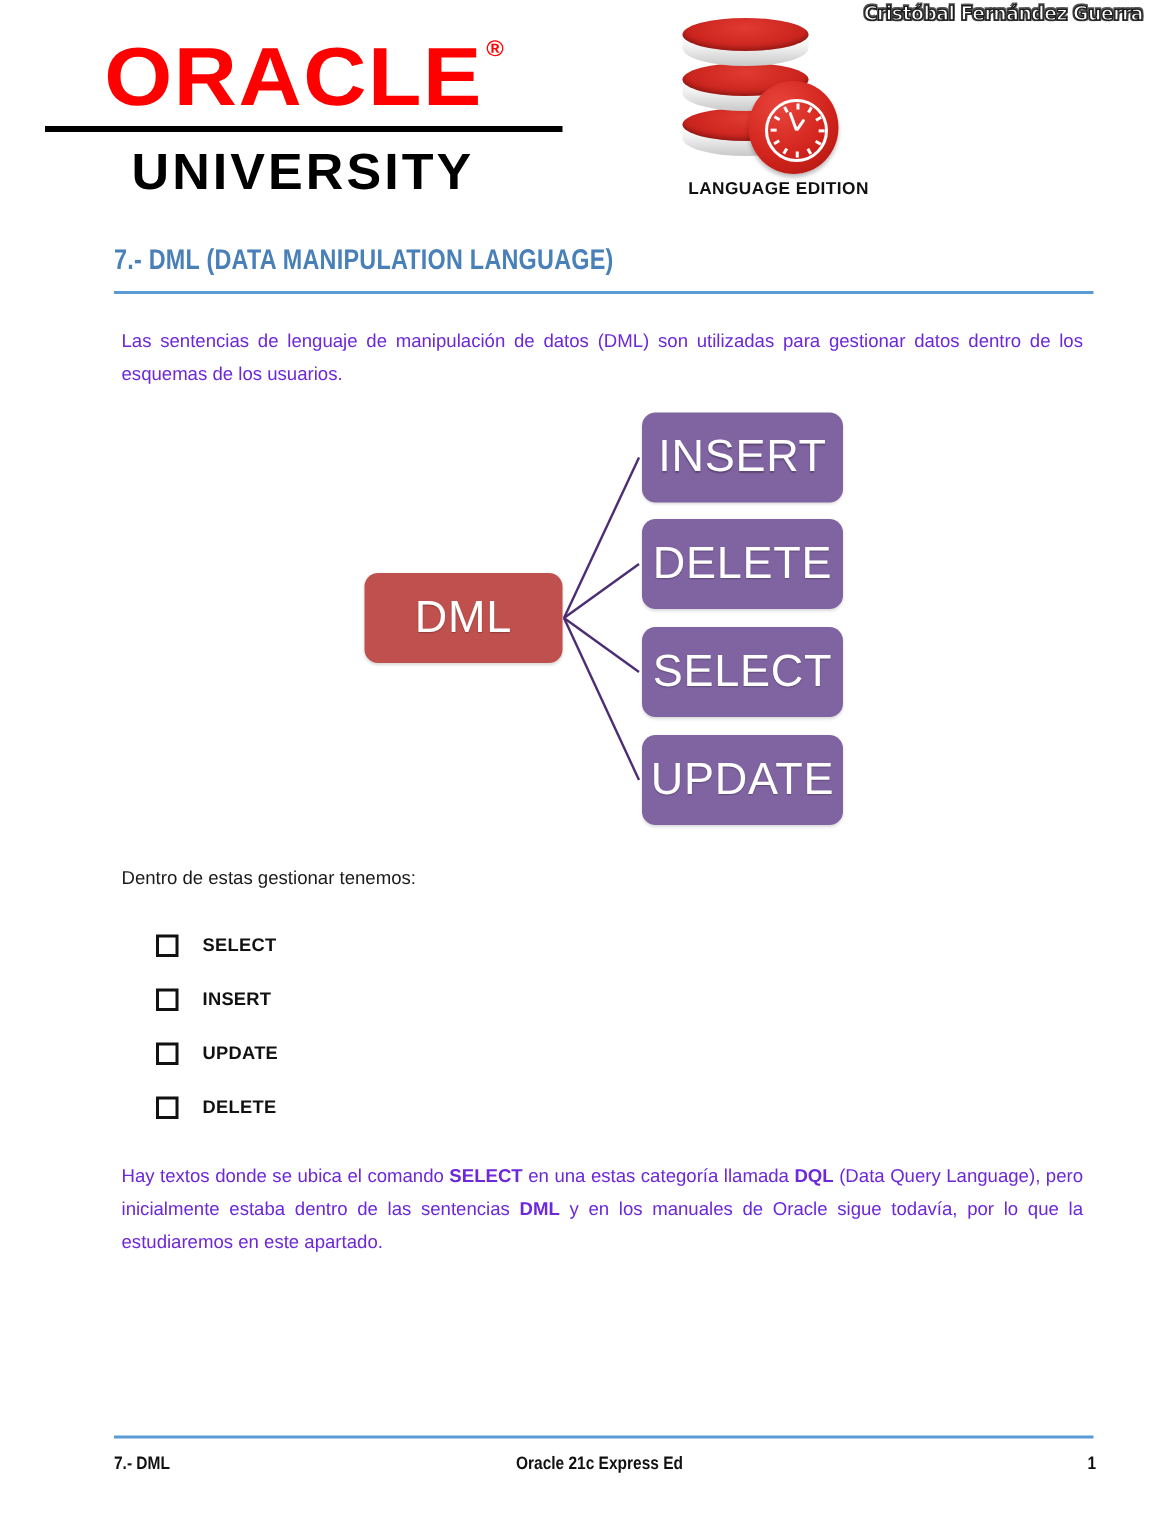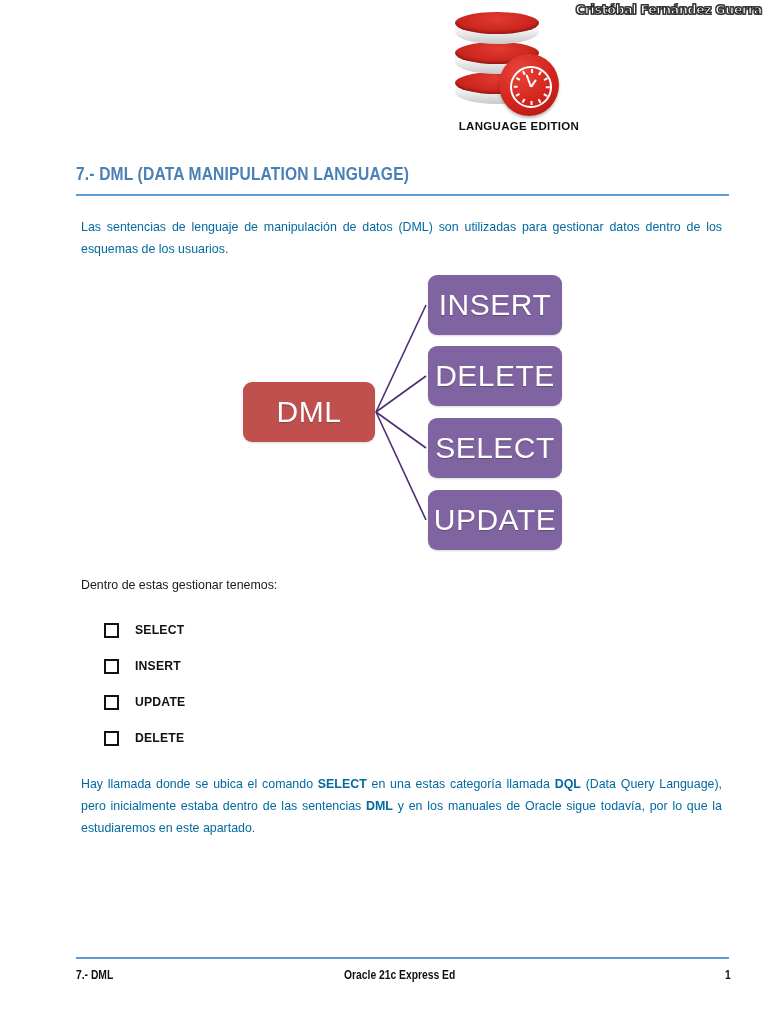--- a/index.html
+++ b/index.html
@@ -230,21 +230,21 @@
     top: 194px;
     width: 653px;
     height: 2px;
     background: #5b9bd5;
   }
 
   .para {
     position: absolute;
     font-size: 12.4px;
     line-height: 22px;
-    color: #0369a1;
+    color: #6d28d9;
     text-align: justify;
   }
   .para b { font-weight: bold; }
 
   .para-intro {
     left: 81px;
     top: 216px;
     width: 641px;
   }
 
@@ -360,20 +360,27 @@
   .footer-center { left: 268px; transform-origin: left center; }
   .footer-right { left: 648px; transform-origin: right center; }
 </style>
 </head>
 <body>
 
 <div class="header">
 
   <div class="watermark">Cristóbal Fernández Guerra</div>
 
+  <div class="oracle-logo">
+    <div class="oracle-word">
+      <span>ORACLE</span><span class="oracle-reg">®</span>
+    </div>
+    <div class="oracle-bar"></div>
+    <div class="oracle-university">UNIVERSITY</div>
+  </div>
 
   <div class="xe-logo">
     <div class="db-stack">
       <div class="db-disk d3">
         <div class="side"></div>
           <div class="top"></div>
       </div>
       <div class="db-disk d2">
         <div class="side"></div>
           <div class="top"></div>
@@ -441,20 +448,20 @@
   <div class="bullet-item">
     <span class="bullet-box"></span>
     <span class="bullet-label">UPDATE</span>
   </div>
   <div class="bullet-item">
     <span class="bullet-box"></span>
     <span class="bullet-label">DELETE</span>
   </div>
 </div>
 
-<div class="para para-outro"><span>Hay llamada donde se ubica el comando </span><b>SELECT</b><span> en una estas categoría llamada </span><b>DQL</b><span> (Data Query Language), pero inicialmente estaba dentro de las sentencias </span><b>DML</b><span> y en los manuales de Oracle sigue todavía, por lo que la estudiaremos en este apartado.</span></div>
+<div class="para para-outro"><span>Hay textos donde se ubica el comando </span><b>SELECT</b><span> en una estas categoría llamada </span><b>DQL</b><span> (Data Query Language), pero inicialmente estaba dentro de las sentencias </span><b>DML</b><span> y en los manuales de Oracle sigue todavía, por lo que la estudiaremos en este apartado.</span></div>
 
 <div class="footer-rule"></div>
 <div class="footer">
   <span class="footer-cell footer-left">7.- DML</span>
   <span class="footer-cell footer-center">Oracle 21c Express Ed</span>
   <span class="footer-cell footer-right">1</span>
 </div>
 
 </body></html>

